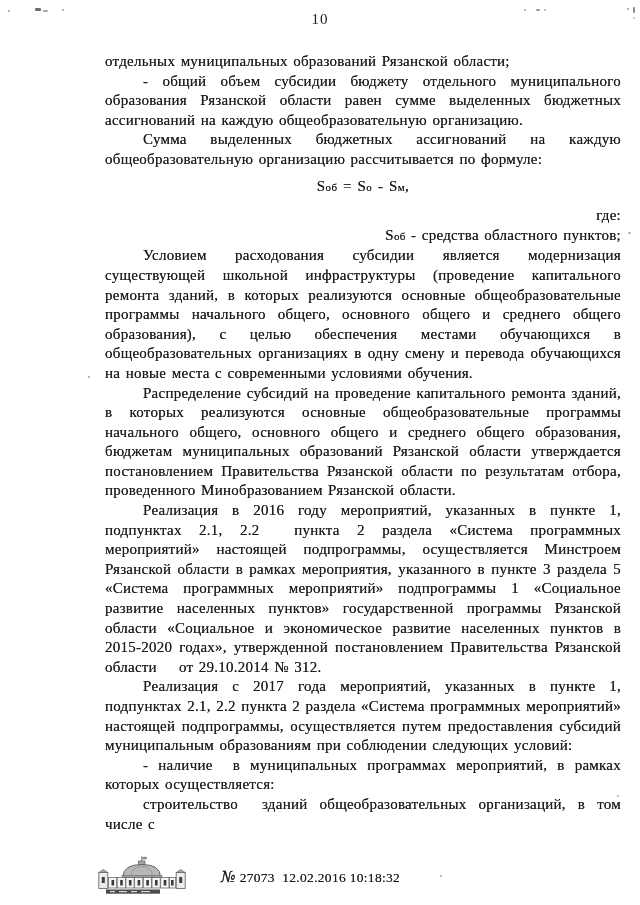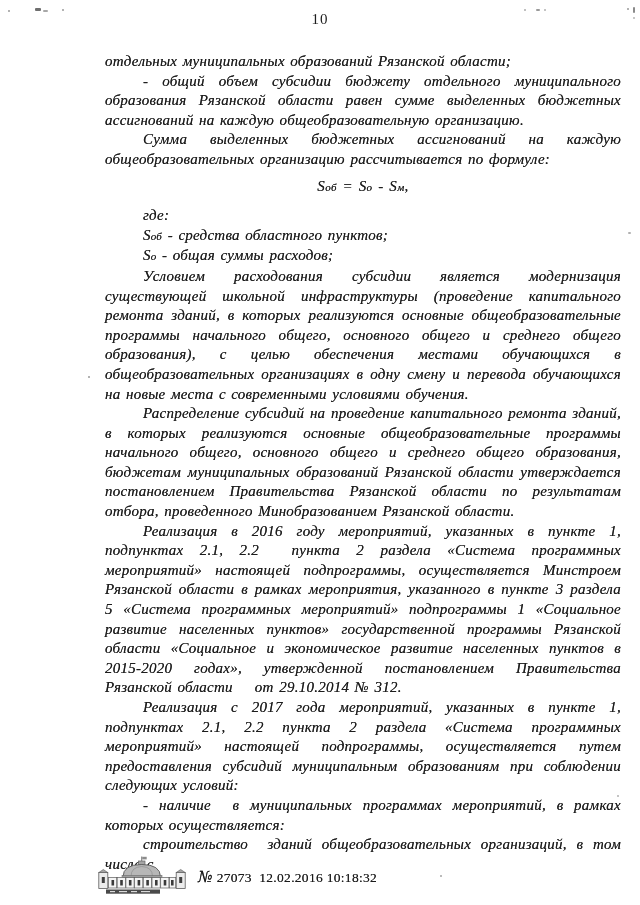--- a/index.html
+++ b/index.html
@@ -10,38 +10,38 @@
   }
   .pageno{
     position:absolute;top:11px;left:0;right:0;text-align:center;
     font-size:15px;letter-spacing:1px;
   }
   .body-text{
     position:absolute;left:105px;top:52px;width:516px;
     font-size:15px;line-height:19.6px;text-align:justify;
     letter-spacing:0.25px;word-spacing:1.5px;
     text-shadow:0 0 0.4px rgba(20,20,20,0.8);
-    font-style:italic;
   }
   .body-text p{margin:0;padding:0;}
   .para{text-indent:38px;}
-  .line{text-indent:38px;text-align:left;}
+  .line{text-indent:38px;text-align:right;}
   .no-indent{text-indent:0;}
   .formula{
     text-align:center;text-indent:0;margin:7px 0 9px;
     white-space:pre;letter-spacing:0.4px;
   }
   .sub{font-size:11px;}
   .footer{
     position:absolute;left:98px;top:855px;height:44px;
     display:flex;align-items:center;gap:12px;
   }
   .regtext{
     font-size:13.5px;white-space:pre;letter-spacing:0.3px;color:#1b1b1b;
     text-shadow:0 0 0.4px rgba(20,20,20,0.7);
+    margin-left:23px;
   }
   .nosign{font-style:italic;font-size:15.5px;font-family:"DejaVu Serif",serif;}
   .speck{position:absolute;border-radius:1px;}
 </style>
 </head>
 <body>
 
 <div class="page">
 
   <div class="speck" style="left:8px;top:10px;width:2px;height:2px;background:#9a9a9a;"></div>
@@ -57,27 +57,26 @@
   <div class="speck" style="left:88px;top:376px;width:2px;height:2px;background:#9a9a9a;"></div>
   <div class="speck" style="left:628px;top:232px;width:3px;height:2px;background:#b0b0b0;"></div>
   <div class="speck" style="left:617px;top:795px;width:2px;height:2px;background:#b0b0b0;"></div>
   <div class="speck" style="left:440px;top:875px;width:2px;height:2px;background:#a5a5a5;"></div>
 
   <div class="pageno">10</div>
 
   <div class="body-text">
     <p class="para no-indent">отдельных муниципальных образований Рязанской области;</p>
     <p class="para">- общий объем субсидии бюджету отдельного муниципального образования Рязанской области равен сумме выделенных бюджетных ассигнований на каждую общеобразовательную организацию.</p>
-    <p class="para">Сумма выделенных бюджетных ассигнований на каждую общеобразовательных организацию рассчитывается по формуле:</p>
+    <p class="para">Сумма выделенных бюджетных ассигнований на каждую общеобразовательную организацию рассчитывается по формуле:</p>
 
     <div class="formula"><span>S</span><span class="sub">об</span><span> = </span><span>S</span><span class="sub">о</span><span> - </span><span>S</span><span class="sub">м</span><span>,</span></div>
 
     <p class="line">где:</p>
     <p class="line"><span>S</span><span class="sub">об</span><span> - средства областного пунктов;</span></p>
-    <p class="line"><span>S</span><span class="sub">о</span><span> - общая суммы расходов;</span></p>
 
     <p class="para">Условием расходования субсидии является модернизация существующей школьной инфраструктуры (проведение капитального ремонта зданий, в которых реализуются основные общеобразовательные программы начального общего, основного общего и среднего общего образования), с целью обеспечения местами обучающихся в общеобразовательных организациях в одну смену и перевода обучающихся на новые места с современными условиями обучения.</p>
     <p class="para">Распределение субсидий на проведение капитального ремонта зданий, в которых реализуются основные общеобразовательные программы начального общего, основного общего и среднего общего образования, бюджетам муниципальных образований Рязанской области утверждается постановлением Правительства Рязанской области по результатам отбора, проведенного Минобразованием Рязанской области.</p>
     <p class="para">Реализация в 2016 году мероприятий, указанных в пункте 1, подпунктах 2.1, 2.2&nbsp; пункта 2 раздела «Система программных мероприятий» настоящей подпрограммы, осуществляется Минстроем Рязанской области в рамках мероприятия, указанного в пункте 3 раздела 5 «Система программных мероприятий» подпрограммы 1 «Социальное развитие населенных пунктов» государственной программы Рязанской области «Социальное и экономическое развитие населенных пунктов в 2015-2020 годах», утвержденной постановлением Правительства Рязанской области&nbsp;&nbsp;&nbsp; от 29.10.2014 № 312.</p>
     <p class="para">Реализация с 2017 года мероприятий, указанных в пункте 1, подпунктах 2.1, 2.2 пункта 2 раздела «Система программных мероприятий» настоящей подпрограммы, осуществляется путем предоставления субсидий муниципальным образованиям при соблюдении следующих условий:</p>
     <p class="para">- наличие&nbsp; в муниципальных программах мероприятий, в рамках которых осуществляется:</p>
     <p class="para">строительство&nbsp; зданий общеобразовательных организаций, в том числе с</p>
   </div>
 
   <div class="footer">

